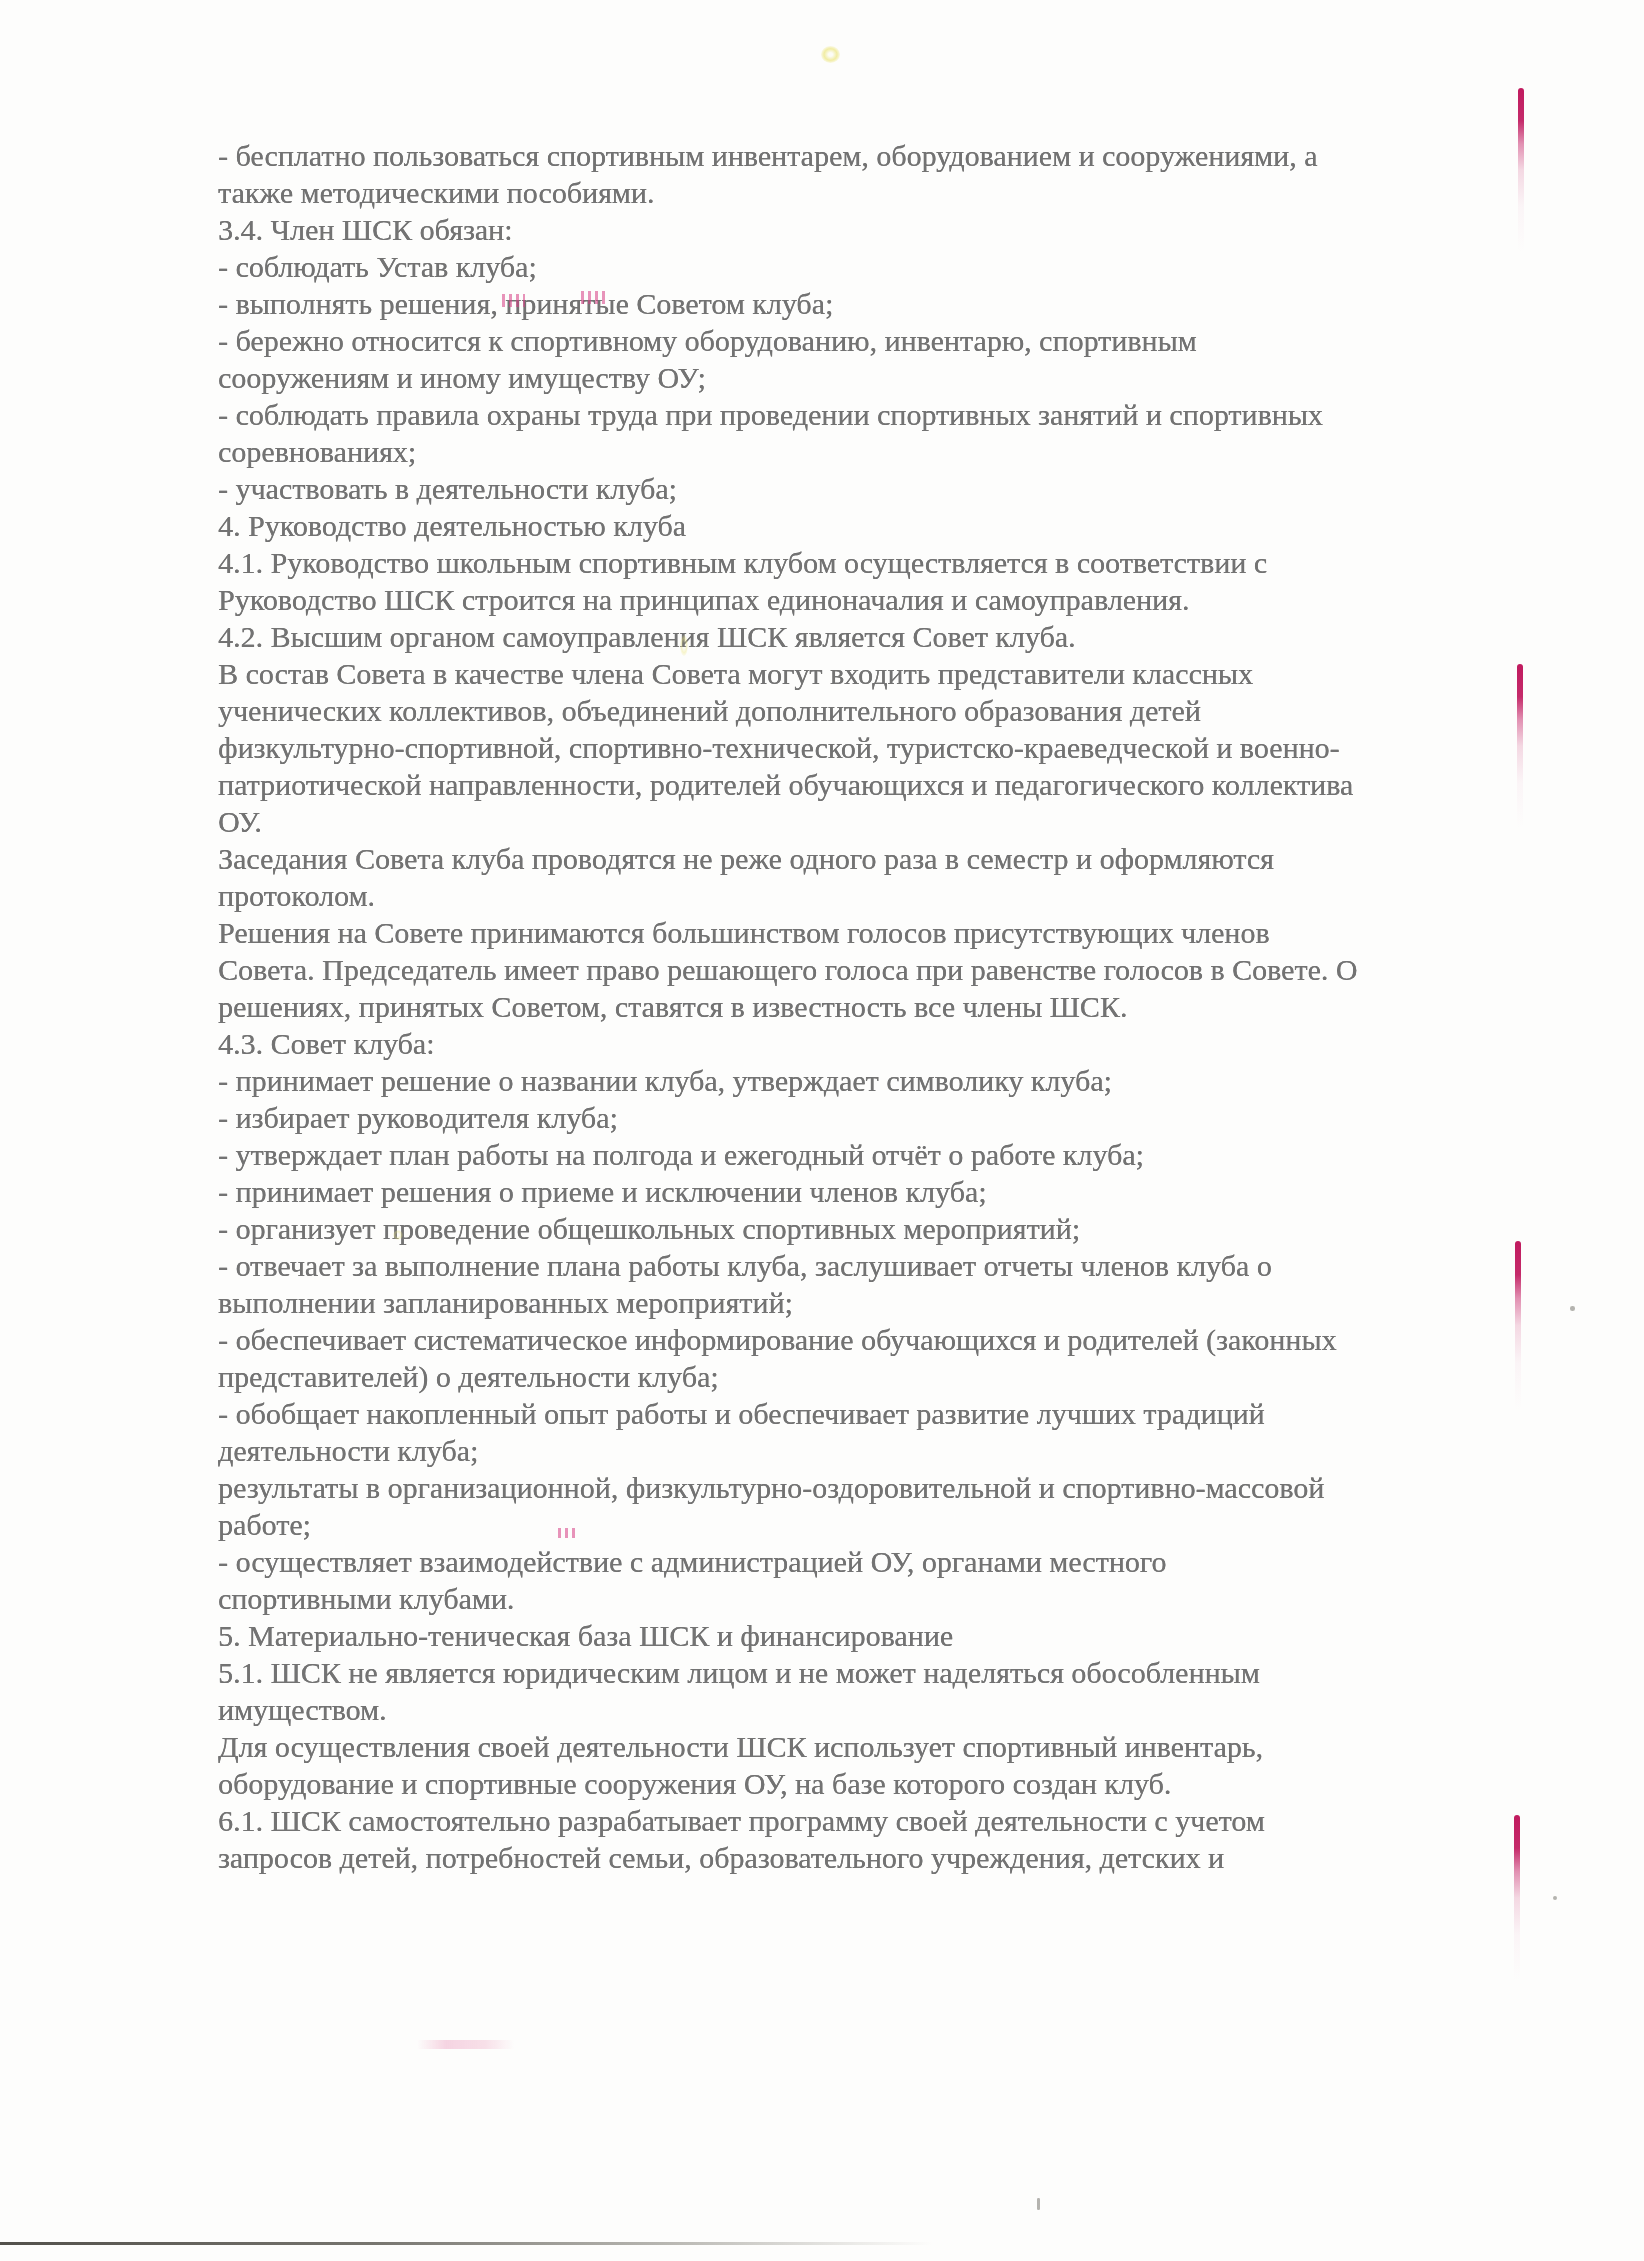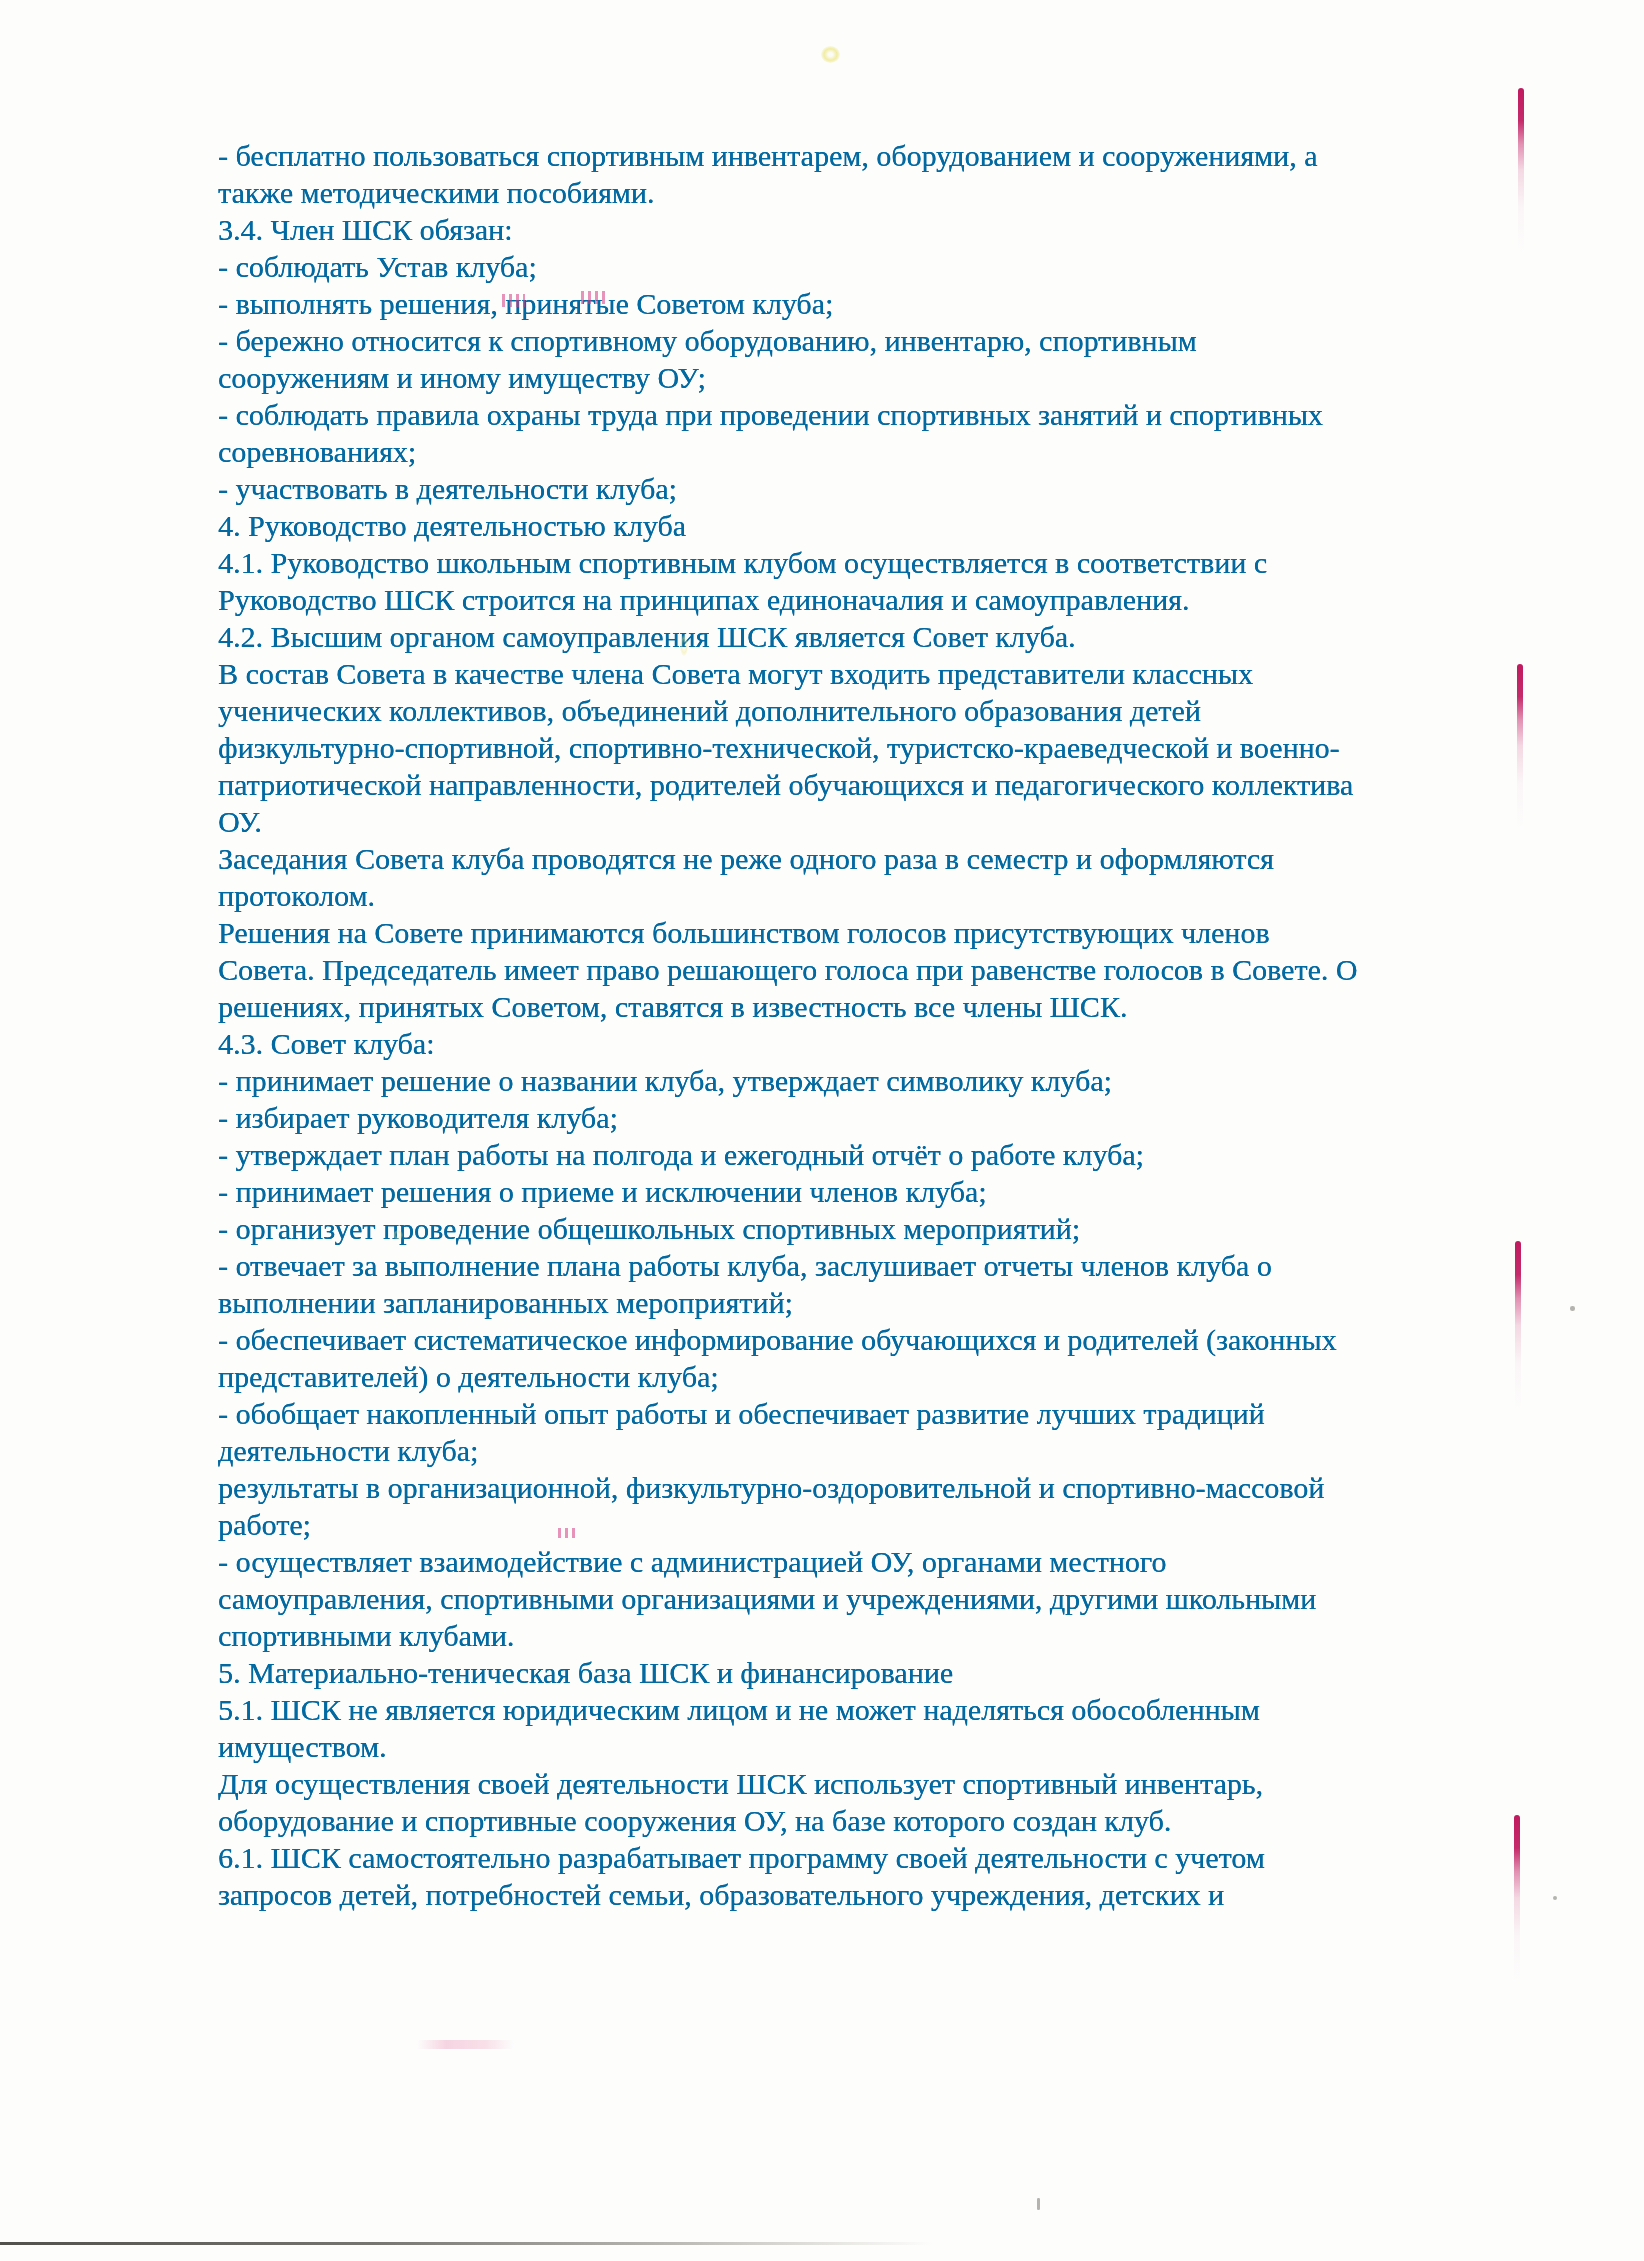--- a/index.html
+++ b/index.html
@@ -13,21 +13,21 @@
     overflow: hidden;
     font-family: "Liberation Serif", "DejaVu Serif", serif;
   }
   .text-block {
     position: absolute;
     left: 218px;
     top: 137px;
     width: 1237px;
     font-size: 30px;
     line-height: 37px;
-    color: #0369a1;
+    color: #737373;
     text-shadow: 0.2px 0 0 currentColor;
   }
   .text-line {
     white-space: nowrap;
     height: 37px;
   }
   
   .pink-streak {
     position: absolute;
     width: 5.8px;
@@ -133,21 +133,20 @@
       <div class="text-line">- организует проведение общешкольных спортивных мероприятий;</div>
       <div class="text-line">- отвечает за выполнение плана работы клуба, заслушивает отчеты членов клуба о</div>
       <div class="text-line">выполнении запланированных мероприятий;</div>
       <div class="text-line">- обеспечивает систематическое информирование обучающихся и родителей (законных</div>
       <div class="text-line">представителей) о деятельности клуба;</div>
       <div class="text-line">- обобщает накопленный опыт работы и обеспечивает развитие лучших традиций</div>
       <div class="text-line">деятельности клуба;</div>
       <div class="text-line">результаты в организационной, физкультурно-оздоровительной и спортивно-массовой</div>
       <div class="text-line">работе;</div>
       <div class="text-line">- осуществляет взаимодействие с администрацией ОУ, органами местного</div>
-      <div class="text-line">самоуправления, спортивными организациями и учреждениями, другими школьными</div>
       <div class="text-line">спортивными клубами.</div>
       <div class="text-line">5. Материально-теническая база ШСК и финансирование</div>
       <div class="text-line">5.1. ШСК не является юридическим лицом и не может наделяться обособленным</div>
       <div class="text-line">имуществом.</div>
       <div class="text-line">Для осуществления своей деятельности ШСК использует спортивный инвентарь,</div>
       <div class="text-line">оборудование и спортивные сооружения ОУ, на базе которого создан клуб.</div>
       <div class="text-line">6.1. ШСК самостоятельно разрабатывает программу своей деятельности с учетом</div>
       <div class="text-line">запросов детей, потребностей семьи, образовательного учреждения, детских и</div>
     </div>
 

